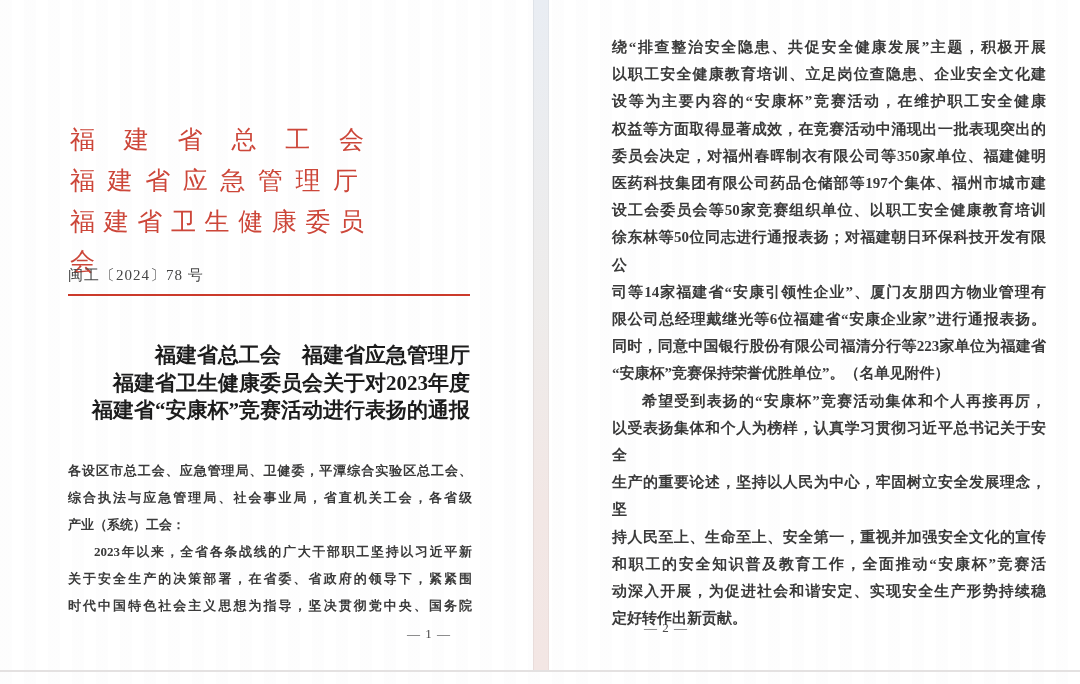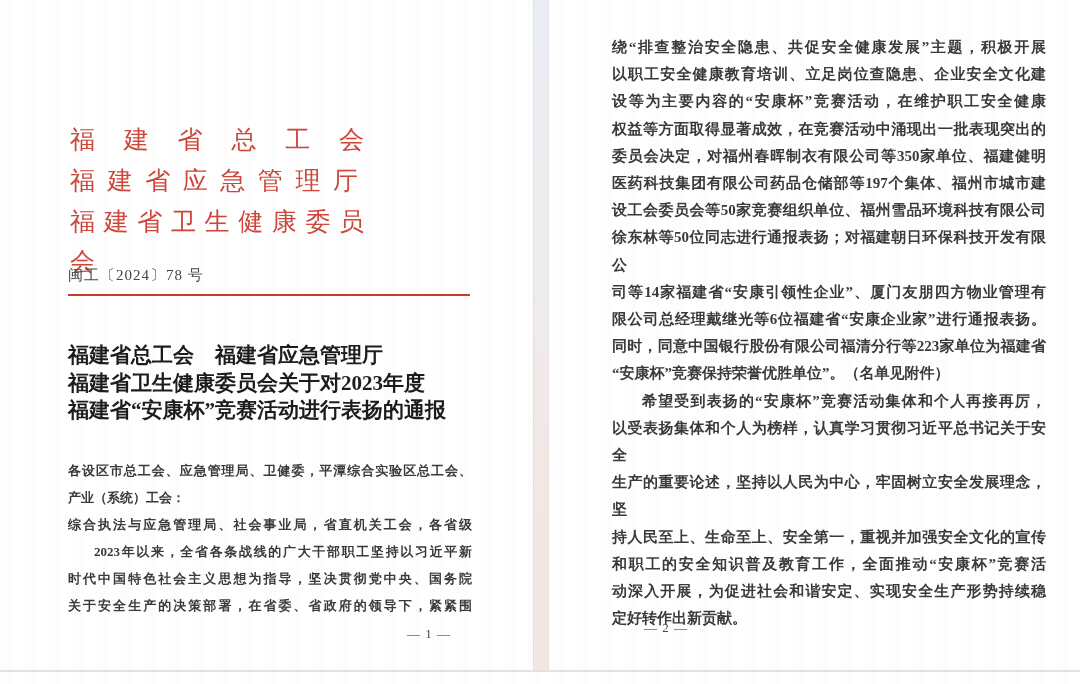--- a/index.html
+++ b/index.html
@@ -28,21 +28,21 @@
   .abs{position:absolute;}
   
   .letterhead{left:70px;top:120px;width:300px;color:var(--red);}
   .lh-row{height:40px;line-height:40px;font-size:25px;letter-spacing:1px;
           text-align:justify;text-align-last:justify;width:295px;}
   .lh-row2{height:42px;line-height:42px;display:flex;align-items:center;width:420px;}
   .lh-row2 .lh-text{width:288px;font-size:25px;text-align:justify;text-align-last:justify;display:inline-block;}
   .wenjian{font-size:37px;font-weight:700;margin-left:7px;letter-spacing:3px;white-space:nowrap;}
   .doc-number{left:68px;top:266px;width:402px;text-align:left;font-size:15px;color:#454545;letter-spacing:1px;}
   .red-rule{left:68px;top:294px;width:402px;height:2px;background:var(--red-line);}
-  .doc-title{left:68px;top:342px;width:402px;text-align:left;
+  .doc-title{left:68px;top:342px;width:402px;text-align:right;
              font-size:21px;line-height:27.5px;font-weight:700;color:#1c1c1c;}
   .body1{left:68px;top:457px;width:404px;font-size:13px;line-height:27px;color:#3a3a3a;}
   
   .body2{left:612px;top:34px;width:434px;font-size:15px;line-height:27.2px;color:#3a3a3a;}
   
   .line{text-align:justify;text-align-last:justify;font-weight:bold;}
   .line.no-just{text-align-last:left;}
   .line.indent{text-indent:2em;}
   .page-num{font-size:13px;color:#4c4c4c;text-align:center;width:80px;letter-spacing:1px;}
   .pn1{left:389px;top:626px;}
@@ -67,41 +67,41 @@
     <div class="abs red-rule"></div>
 
     <div class="abs doc-title">
       <div>福建省总工会　福建省应急管理厅</div>
       <div>福建省卫生健康委员会关于对2023年度</div>
       <div>福建省“安康杯”竞赛活动进行表扬的通报</div>
     </div>
 
     <div class="abs body1">
         <div class="line">各设区市总工会、应急管理局、卫健委，平潭综合实验区总工会、</div>
+        <div class="line">综合执法与应急管理局、社会事业局，省直机关工会，各省级</div>
         <div class="line no-just">产业（系统）工会：</div>
-        <div class="line">综合执法与应急管理局、社会事业局，省直机关工会，各省级</div>
         <div class="line indent">2023年以来，全省各条战线的广大干部职工坚持以习近平新</div>
+        <div class="line">关于安全生产的决策部署，在省委、省政府的领导下，紧紧围</div>
         <div class="line">时代中国特色社会主义思想为指导，坚决贯彻党中央、国务院</div>
-        <div class="line">关于安全生产的决策部署，在省委、省政府的领导下，紧紧围</div>
       </div>
 
     <div class="abs page-num pn1">— 1 —</div>
   </div>
 
   <div class="gutter"></div>
 
   <div>
     <div class="abs body2">
         <div class="line">绕“排查整治安全隐患、共促安全健康发展”主题，积极开展</div>
         <div class="line">以职工安全健康教育培训、立足岗位查隐患、企业安全文化建</div>
         <div class="line">设等为主要内容的“安康杯”竞赛活动，在维护职工安全健康</div>
         <div class="line">权益等方面取得显著成效，在竞赛活动中涌现出一批表现突出的</div>
         <div class="line">委员会决定，对福州春晖制衣有限公司等350家单位、福建健明</div>
         <div class="line">医药科技集团有限公司药品仓储部等197个集体、福州市城市建</div>
-        <div class="line">设工会委员会等50家竞赛组织单位、福州雪品环境科技有限公司</div>
+        <div class="line">设工会委员会等50家竞赛组织单位、以职工安全健康教育培训</div>
         <div class="line">徐东林等50位同志进行通报表扬；对福建朝日环保科技开发有限公</div>
         <div class="line">司等14家福建省“安康引领性企业”、厦门友朋四方物业管理有</div>
         <div class="line">限公司总经理戴继光等6位福建省“安康企业家”进行通报表扬。</div>
         <div class="line">同时，同意中国银行股份有限公司福清分行等223家单位为福建省</div>
         <div class="line no-just">“安康杯”竞赛保持荣誉优胜单位”。（名单见附件）</div>
         <div class="line indent">希望受到表扬的“安康杯”竞赛活动集体和个人再接再厉，</div>
         <div class="line">以受表扬集体和个人为榜样，认真学习贯彻习近平总书记关于安全</div>
         <div class="line">生产的重要论述，坚持以人民为中心，牢固树立安全发展理念，坚</div>
         <div class="line">持人民至上、生命至上、安全第一，重视并加强安全文化的宣传</div>
         <div class="line">和职工的安全知识普及教育工作，全面推动“安康杯”竞赛活</div>

